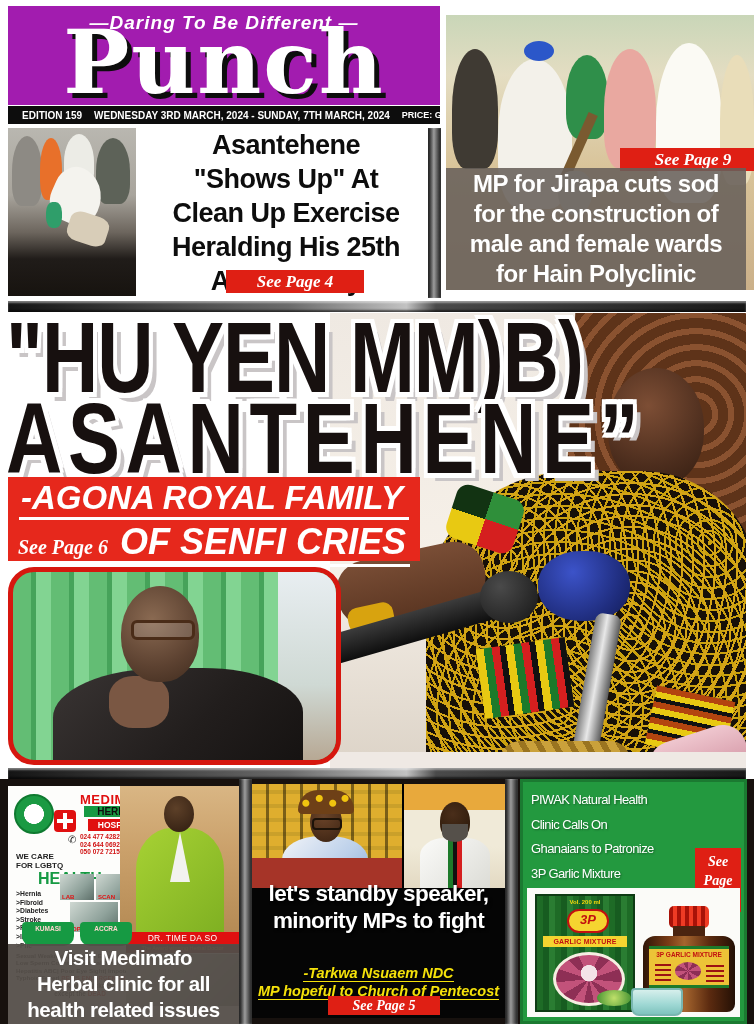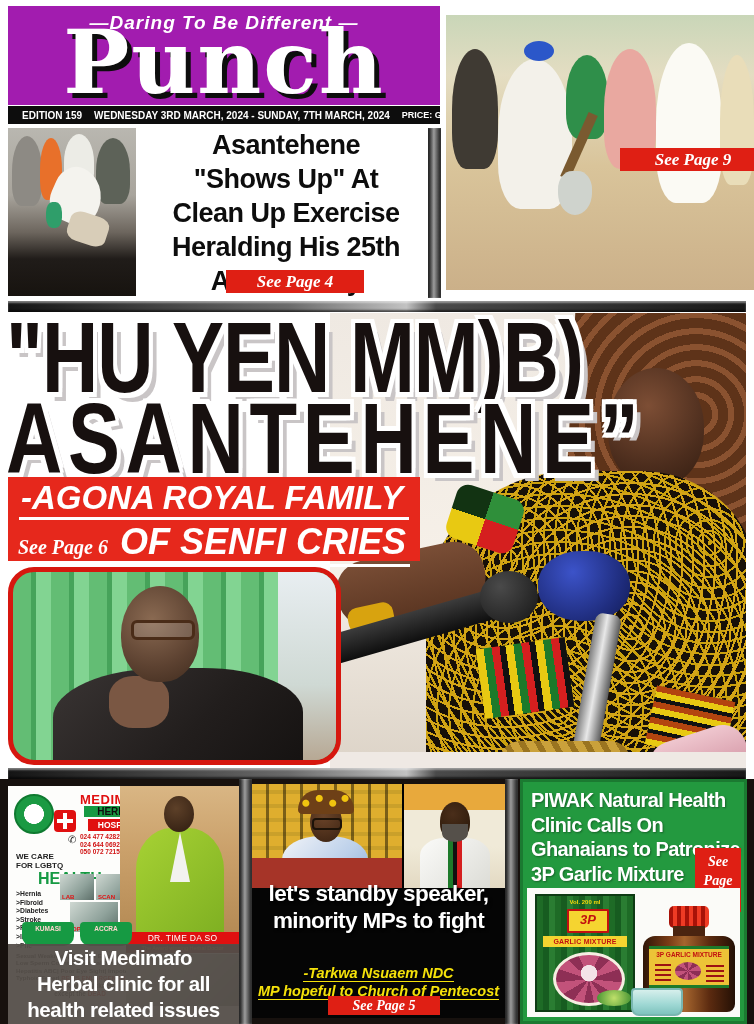--- a/index.html
+++ b/index.html
@@ -195,31 +195,31 @@
       font-size:22.5px;line-height:27px;letter-spacing:-0.6px;z-index:3;
       text-shadow:2px 2px 3px #000;}
   .mid-attr{left:0;top:180px;width:253px;text-align:center;color:#f5e20a;font-style:italic;
       font-weight:bold;font-size:14.5px;line-height:18px;z-index:3;}
   .mid-attr span{border-bottom:1.5px solid #f5e20a;display:inline-block;line-height:16px;}
   .mid-see{left:76px;top:212px;width:100px;font-size:14px;line-height:17px;padding:1px 6px;z-index:3;}
 
   
   .piwak{left:520px;top:779px;width:227px;height:245px;background:#23993f;z-index:2;overflow:hidden;
       border:3px solid #1b7a31;box-sizing:border-box;}
-  .piwak-head{left:8px;top:6px;width:212px;color:#fff;font-weight:700;font-size:20px;
+  .piwak-head{left:8px;top:6px;width:212px;color:#fff;font-weight:400;font-size:13px;
       line-height:24.5px;letter-spacing:-0.6px;text-shadow:1px 1px 2px rgba(0,0,0,.35);}
   .piwak-see{left:172px;top:66px;width:46px;height:64px;background:#df1f14;color:#fff;
       font-family:"Liberation Serif",serif;font-style:italic;font-weight:bold;font-size:14px;
       line-height:19px;text-align:center;padding-top:4px;box-sizing:border-box;}
   .piwak-white{left:4px;top:106px;width:213px;height:129px;background:#fbfbf8;overflow:hidden;}
   .gbox{position:absolute;left:8px;top:6px;width:100px;height:118px;border:2px solid #0e3b14;box-sizing:border-box;
       background:repeating-linear-gradient(90deg,#1e6b26 0 6px,#175c20 6px 12px,#2a7d32 12px 18px);}
   .gbox .vol{position:absolute;left:0;top:3px;width:100%;text-align:center;color:#f5d90a;font-size:6px;font-weight:bold;}
   .gbox .logo3p{position:absolute;left:30px;top:13px;width:38px;height:20px;background:#f5d430;
-      border:2px solid #c21010;border-radius:1px;color:#c21010;font-weight:900;font-style:italic;
+      border:2px solid #c21010;border-radius:12px;color:#c21010;font-weight:900;font-style:italic;
       font-size:13px;text-align:center;line-height:18px;}
   .gbox .band{position:absolute;left:6px;top:40px;width:84px;height:11px;background:#f5d430;
       color:#c21010;font-size:7px;font-weight:900;text-align:center;line-height:11px;letter-spacing:.2px;}
   .gbox .garlic{position:absolute;left:16px;top:56px;width:66px;height:48px;border-radius:50%;
       background:radial-gradient(circle at 50% 38%,#f3e3e8 0 18%,transparent 19%),
                  repeating-conic-gradient(#c2527a 0 24deg,#8e2f55 24deg 48deg);
       border:3px solid #f6efe2;}
   .gbox .ribbon{position:absolute;right:2px;bottom:4px;width:34px;height:16px;border-radius:50%;
       background:radial-gradient(circle,#bfe06a,#3f8f2f);}
   .bottle{position:absolute;left:116px;top:18px;width:92px;height:106px;}
@@ -266,20 +266,26 @@
     <div class="fig" style="left:52px;top:44px;width:74px;height:150px;background:#f3f1ea;"></div>
     <div class="fig" style="left:78px;top:26px;width:30px;height:20px;background:#2b57c9;border-radius:50%;"></div>
     <div class="fig" style="left:120px;top:40px;width:42px;height:84px;background:#2f8f4a;"></div>
     <div class="fig" style="left:158px;top:34px;width:52px;height:120px;background:#e9a8a0;"></div>
     <div class="fig" style="left:210px;top:28px;width:66px;height:160px;background:#fbfaf4;"></div>
     <div class="fig" style="left:274px;top:40px;width:34px;height:130px;background:#e9ddb9;"></div>
     <div style="position:absolute;left:128px;top:96px;width:10px;height:70px;background:#7a5a30;transform:rotate(24deg);"></div>
     <div style="position:absolute;left:112px;top:156px;width:34px;height:44px;border-radius:50% 50% 60% 60%;background:#cfd3cd;"></div>
   </div>
   <div class="abs seepage tr-see">See Page 9</div>
+  <div class="abs tr-grey">
+    <span>MP for Jirapa cuts sod</span>
+    <span>for the construction of</span>
+    <span>male and female wards</span>
+    <span>for Hain Polyclinic</span>
+  </div>
 
   <div class="abs cleanup-photo">
     <div class="fig" style="left:4px;top:8px;width:30px;height:70px;background:#8d8a84;"></div>
     <div class="fig" style="left:32px;top:10px;width:22px;height:62px;background:#e8702a;"></div>
     <div class="fig" style="left:56px;top:6px;width:30px;height:56px;background:#ececе6;background:#ececE6;"></div>
     <div class="fig" style="left:88px;top:10px;width:34px;height:66px;background:#5d6258;"></div>
     <div class="fig" style="left:44px;top:40px;width:50px;height:56px;background:#f4f3ee;border-radius:40% 60% 40% 40%;transform:rotate(24deg);"></div>
     <div style="position:absolute;left:38px;top:74px;width:16px;height:26px;border-radius:40%;background:#2f9e6a;"></div>
     <div style="position:absolute;left:60px;top:86px;width:40px;height:30px;background:#d8cdb8;border-radius:30%;transform:rotate(18deg);"></div>
   </div>

